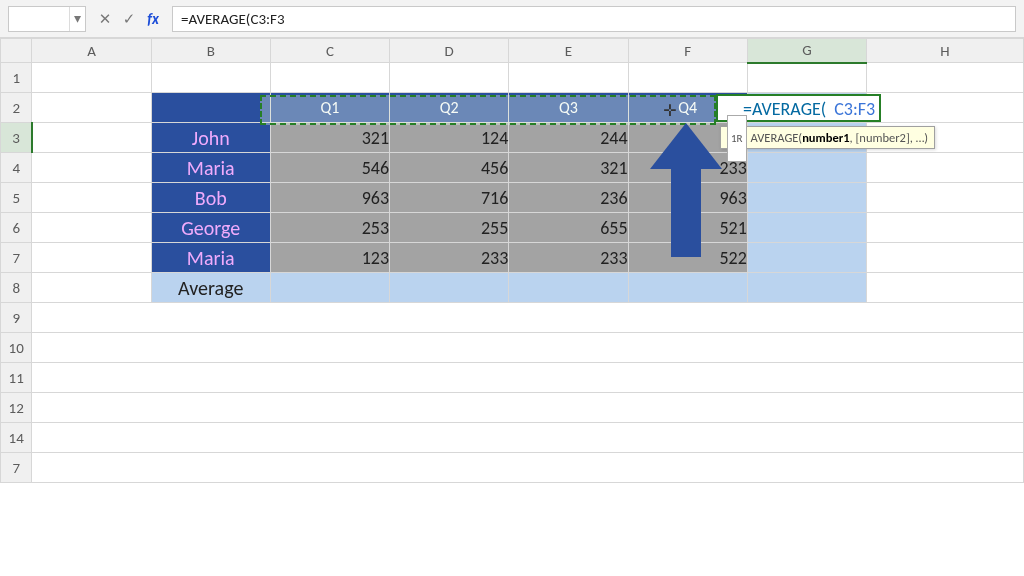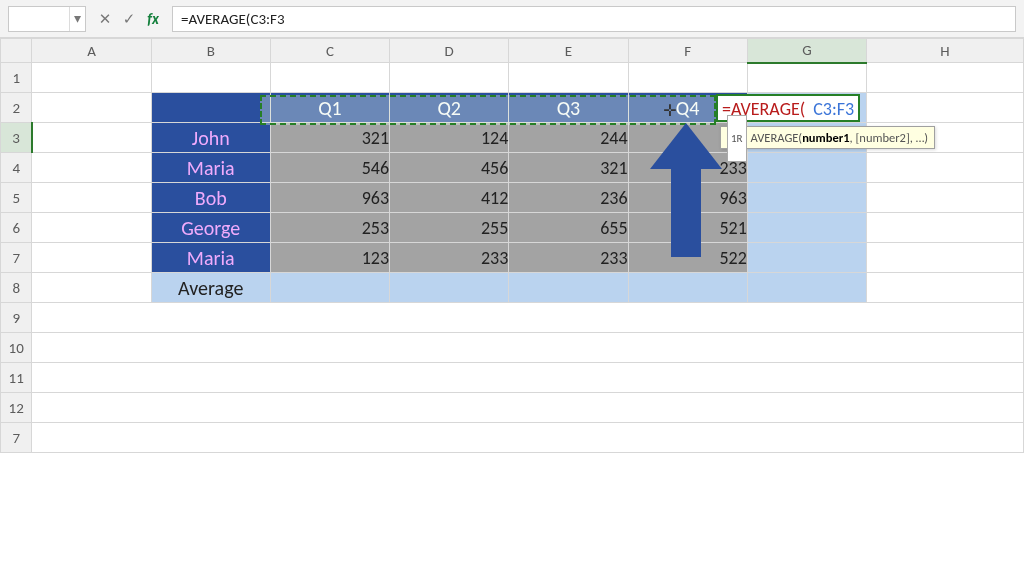--- a/index.html
+++ b/index.html
@@ -6,49 +6,49 @@
   html,body { margin:0; padding:0; font-family: Calibri, Arial, sans-serif; font-size:14px; background:#fff; color:#222; }
   body { width:1024px; height:576px; overflow:hidden; position:relative; }
 
   
   .topbar { height:38px; background:#f3f3f3; border-bottom:1px solid #d7d7d7; display:flex; align-items:center; padding:4px 8px; gap:10px; }
   .name-box { width:78px; height:26px; background:#fff; border:1px solid #c9c9c9; display:flex; align-items:center; }
   .name-box span.txt { flex:1; padding:0 6px; color:#444; }
   .name-box span.drop { width:16px; text-align:center; color:#777; border-left:1px solid #dcdcdc; height:100%; display:flex; align-items:center; justify-content:center; }
   .fb-btns { display:flex; gap:6px; align-items:center; color:#777; }
   .fb-btns span { width:18px; text-align:center; font-size:15px; cursor:default; }
-  .fx { font-style:italic; font-weight:bold; font-size:13px; color:#15803d; }
+  .fx { font-style:italic; font-weight:bold; font-size:13px; color:#1d4ed8; }
   .formula-input { flex:1; height:26px; background:#fff; border:1px solid #c9c9c9; padding:0 8px; display:flex; align-items:center; font-size:15px; }
 
   
   .sheet { position:absolute; top:38px; left:0; right:0; bottom:0; }
   table.grid { border-collapse:collapse; table-layout:fixed; width:100%; }
   table.grid th, table.grid td { border:1px solid #d7d7d7; padding:0; font-weight:normal; }
   th.corner { width:30px; height:24px; background:#f0f0f0; border-top:none; border-left:none; }
   th.colh { width:114px; height:24px; background:#f0f0f0; text-align:center; color:#5c5c5c; font-size:15px; border-top:none; }
   th.colh.sel { background:#d8e6d8; border-bottom:2px solid #2c7a2c; }
   th.rowh { width:30px; height:30px; background:#f0f0f0; text-align:center; color:#5c5c5c; font-size:15px; }
   th.rowh.sel { background:#d8e6d8; border-right:2px solid #2c7a2c; }
   td.cell { height:30px; padding:2px 6px; font-size:18px; text-align:right; }
 
   
-  td.hdrblue  { background:#2a4f9e; color:#fff; font-weight:bold; text-align:center; font-size:20px; border:2px solid #fff; }
+  td.hdrblue  { background:#2a4f9e; color:#fff; font-weight:bold; text-align:center; font-size:16px; border:2px solid #fff; }
   td.rowblue  { background:#2a4f9e; color:#f0abfc; font-weight:bold; text-align:center; font-size:20px; border:2px solid #fff; }
   td.avglabel { background:#bad3ef; font-weight:bold; text-align:center; font-size:20px; border:2px solid #fff; }
   td.databox  { background:#a3a3a3; border:2px solid #000; }
   td.avrow    { background:#bad3ef; border:2px solid #fff; }
   td.avcol    { background:#bad3ef; border:2px solid #fff; }
   td.avghdr   { background:#bad3ef; font-weight:bold; text-align:center; font-size:20px; border:2px solid #000; }
 
   
   .ants { position:absolute; border:2px dashed #267f26; pointer-events:none; background:rgba(230,243,230,0.35); }
 
   
   .editcell { position:absolute; background:#fff; border:2px solid #267f26; padding:2px 4px; font-size:18px; white-space:nowrap; overflow:visible; }
-  .editcell .fn { color:#b91c1c; }
+  .editcell .fn { color:#0369a1;margin-left:21px; }
   .editcell .ref { color:#3a74d8;margin-left:8px; }
 
   
   .tooltip { position:absolute; background:#ffffe1; border:1px solid #a0a0a0; font-size:12.5px; padding:3px 6px; color:#555; box-shadow:1px 1px 3px rgba(0,0,0,.15); white-space:nowrap; }
   .tooltip b { color:#000; }
   .tooltip .rc { background:#fff; border:1px solid #aaa; padding:16px 3px; margin-right:4px; font-size:11px; }
 
   
   .arrow { position:absolute; color:#2a4f9e; }
   .arrow .shaft { width:30px; height:88px; background:#2a4f9e; margin:0 auto; }
@@ -136,21 +136,21 @@
     <td class="cell databox">233</td>
     <td class="cell avcol"></td>
     <td class="cell"></td>
         </tr>
 
   <tr>
           <th class="rowh">5</th>
     <td class="cell"></td>
     <td class="cell rowblue">Bob</td>
     <td class="cell databox">963</td>
-    <td class="cell databox">412</td>
+    <td class="cell databox">716</td>
     <td class="cell databox">236</td>
     <td class="cell databox">963</td>
     <td class="cell avcol"></td>
     <td class="cell"></td>
         </tr>
 
   <tr>
           <th class="rowh">6</th>
     <td class="cell"></td>
     <td class="cell rowblue">George</td>
@@ -196,20 +196,24 @@
         </tr>
   <tr>
           <th class="rowh">11</th>
           <td class="cell" colspan="8"></td>
         </tr>
   <tr>
           <th class="rowh">12</th>
           <td class="cell" colspan="8"></td>
         </tr>
   <tr>
+          <th class="rowh">14</th>
+          <td class="cell" colspan="8"></td>
+        </tr>
+  <tr>
           <th class="rowh">7</th>
           <td class="cell" colspan="8"></td>
         </tr>
 </tbody>
     </table>
 
   <div class="ants" style="top:57px; left:260px; width:456px; height:30px;"></div>
 
   <div class="editcell" style="top:56px; left:716px; height:28px;">
     <span class="fn">=AVERAGE(</span><span class="ref">C3:F3</span>

